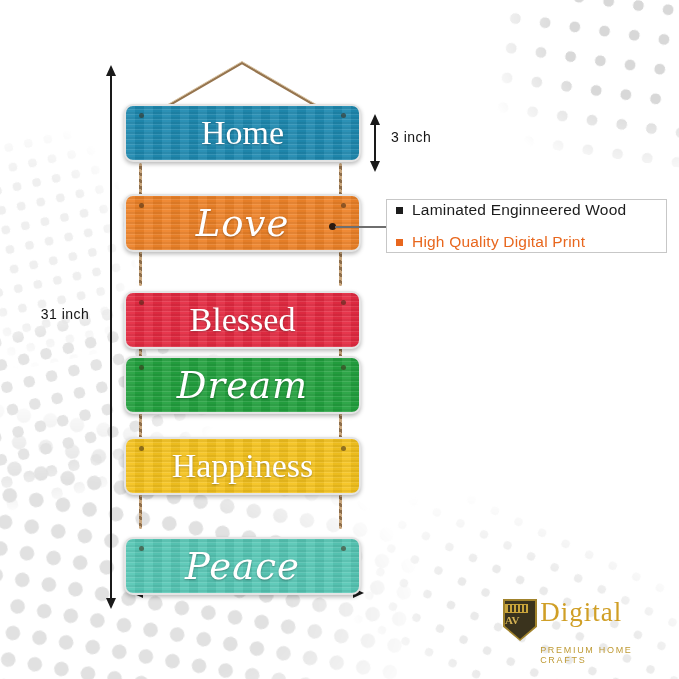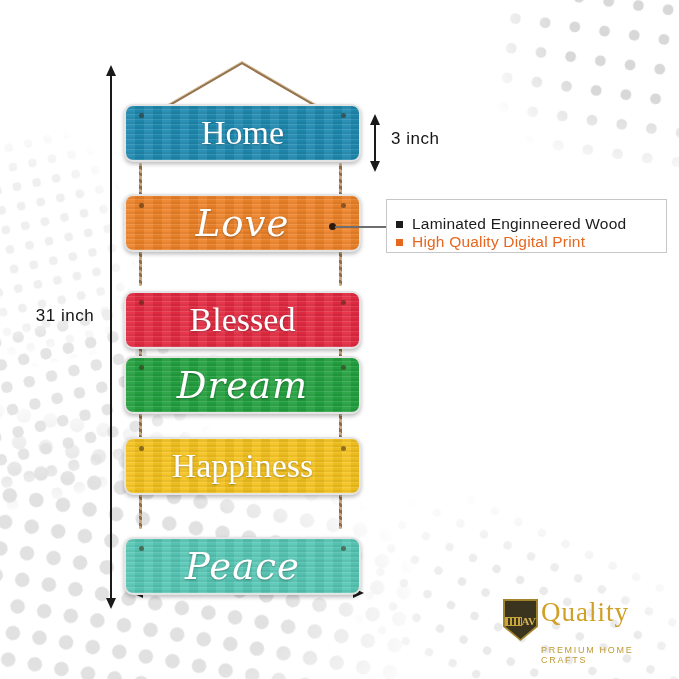--- a/index.html
+++ b/index.html
@@ -65,45 +65,45 @@
     border-left:5px solid transparent;border-right:5px solid transparent;border-bottom:11px solid #1a1a1a;}
   .dim-v::after{content:"";position:absolute;bottom:-10px;left:-4px;
     border-left:5px solid transparent;border-right:5px solid transparent;border-top:11px solid #1a1a1a;}
   .dim-height{left:110px;top:75px;height:524px;}
   .dim-plank{left:374px;top:124px;height:38px;z-index:4;}
   .dim-h{position:absolute;height:2px;background:#1a1a1a;left:142px;top:592px;width:212px;z-index:2;}
   .dim-h::before{content:"";position:absolute;left:-10px;top:-4px;
     border-top:5px solid transparent;border-bottom:5px solid transparent;border-right:11px solid #1a1a1a;}
   .dim-h::after{content:"";position:absolute;right:-10px;top:-4px;
     border-top:5px solid transparent;border-bottom:5px solid transparent;border-left:11px solid #1a1a1a;}
-  .dim-label{position:absolute;font-size:17px;color:#141414;letter-spacing:0.5px;z-index:4;}
+  .dim-label{position:absolute;font-size:14px;color:#141414;letter-spacing:0.5px;z-index:4;}
   .label-height{left:24px;top:306px;width:82px;text-align:center;}
   .label-plank{left:391px;top:129px;}
   .label-width{left:142px;top:601px;width:212px;text-align:center;}
 
   
   .callout-dot{position:absolute;left:329px;top:223px;width:7px;height:7px;border-radius:50%;
     background:#2a1a10;z-index:4;}
   .callout-line{position:absolute;left:335px;top:226px;width:51px;height:1.5px;background:#6e6e6e;z-index:4;}
   .callout-box{position:absolute;left:386px;top:199px;width:281px;height:54px;box-sizing:border-box;
-    background:#ffffff;border:1px solid #c7c7c7;padding:15px 9px;z-index:4;
+    background:#ffffff;border:1px solid #c7c7c7;padding:1px 9px;z-index:4;
     display:flex;flex-direction:column;justify-content:space-between;}
   .callout-row{display:flex;align-items:center;gap:9px;font-size:15.5px;letter-spacing:0.2px;white-space:nowrap;}
   .callout-row .bullet{width:7px;height:7px;flex:none;background:var(--c);}
   .callout-row .txt{color:var(--c);}
 
   
   .brand{position:absolute;left:503px;top:599px;display:flex;align-items:flex-start;gap:3px;z-index:4;}
   .shield{width:35px;height:42px;background:#a1832c;padding:2px;box-sizing:border-box;
     -webkit-clip-path:polygon(0 0,100% 0,100% 66%,50% 100%,0 66%);
     clip-path:polygon(0 0,100% 0,100% 66%,50% 100%,0 66%);}
   .shield-in{width:100%;height:100%;background:#3a331d;
     -webkit-clip-path:polygon(0 0,100% 0,100% 66%,50% 100%,0 66%);
     clip-path:polygon(0 0,100% 0,100% 66%,50% 100%,0 66%);
-    display:flex;flex-direction:row;align-items:center;}
+    display:flex;flex-direction:column;align-items:flex-start;}
   .crown{margin-top:3px;width:23px;height:9px;box-sizing:border-box;border:1px solid #c9a43a;
     background:repeating-linear-gradient(90deg,#c9a43a 0 2px,#3a331d 2px 4px);}
   .av{color:#d4b254;font-family:"Liberation Serif",serif;font-weight:bold;font-size:11px;margin-top:1px;}
   .brand-name{font-family:"Liberation Serif",serif;font-size:27px;line-height:1;color:#d09f26;letter-spacing:1px;}
   .brand-tagline{font-size:9px;color:#bf9a34;letter-spacing:1.7px;margin-top:19px;}
 </style>
 </head>
 <body>
 
 <div class="canvas">
@@ -170,18 +170,18 @@
   </div>
 
   <div class="brand">
     <div class="shield">
       <div class="shield-in">
         <div class="crown"></div>
         <span class="av">AV</span>
       </div>
     </div>
     <div class="brand-text">
-      <div class="brand-name">Quality</div>
+      <div class="brand-name">Digital</div>
       <div class="brand-tagline">PREMIUM HOME CRAFTS</div>
     </div>
   </div>
 
 </div>
 
 </body></html>

